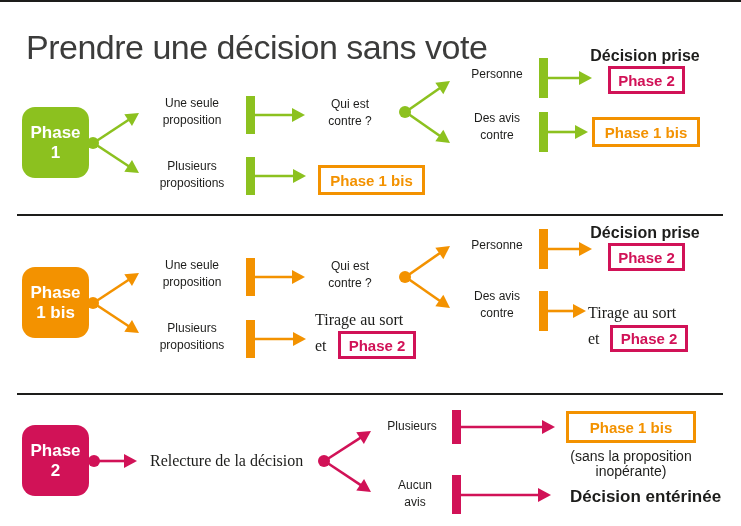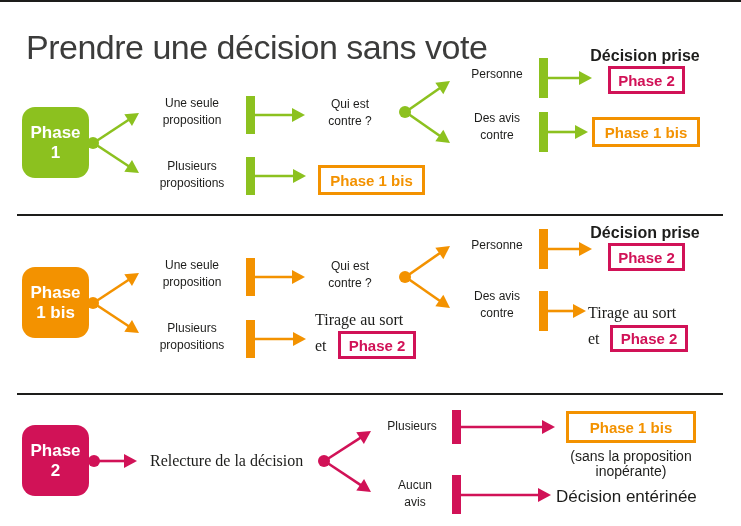--- a/index.html
+++ b/index.html
@@ -24,21 +24,21 @@
   .phase.pink{background:var(--pink);}
   .lbl{
     position:absolute;font-size:12px;line-height:17px;text-align:center;
     white-space:pre-line;color:var(--ink);
   }
   .lbl-left{position:absolute;font-size:16px;line-height:17px;white-space:nowrap;color:var(--ink);font-family:Liberation Serif, serif;}
   .result-title{
     position:absolute;font-size:16px;font-weight:bold;text-align:center;
     white-space:nowrap;color:var(--ink);
   }
-  .final{position:absolute;font-size:17px;font-weight:normal;white-space:nowrap;color:var(--ink);}
+  .final{position:absolute;font-size:17px;font-weight:bold;white-space:nowrap;color:var(--ink);margin-left:14px;}
   .pbox{
     position:absolute;background:#fff;border:3px solid;box-sizing:border-box;
     display:flex;align-items:center;justify-content:center;
     font-weight:bold;font-size:15px;white-space:nowrap;
   }
   .pbox.pink{border-color:var(--pink);color:var(--pink);}
   .pbox.orange{border-color:var(--orange);color:var(--orange);}
   .note{font-size:14px;line-height:15px;text-align:center;}
 </style>
 </head>

